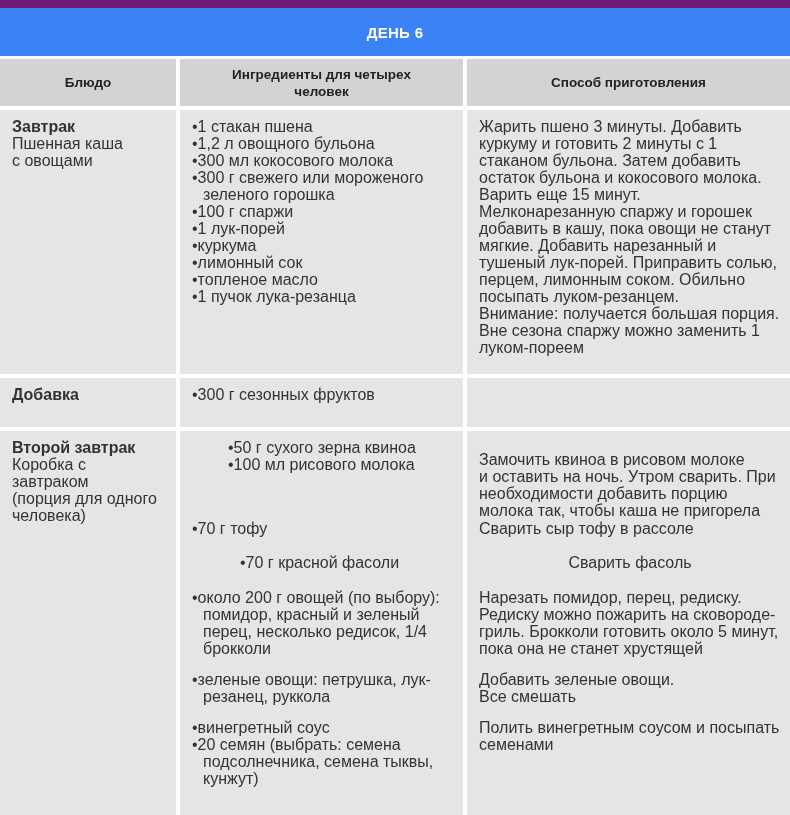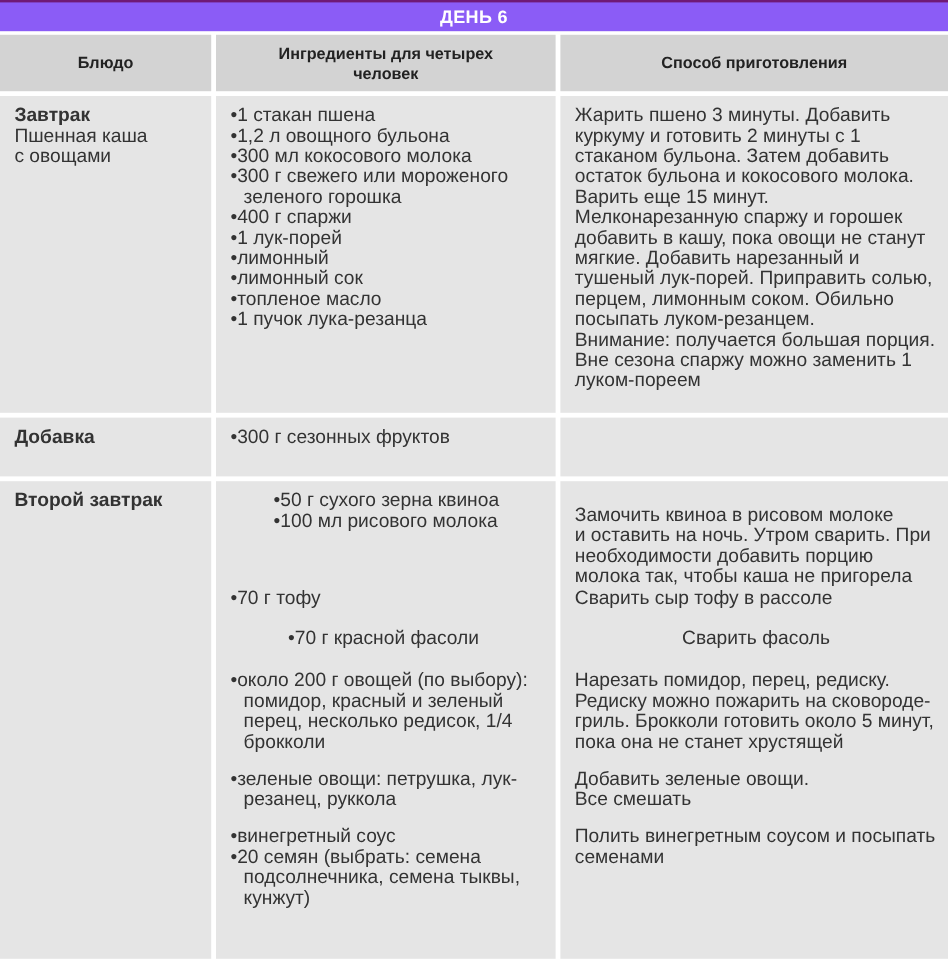--- a/index.html
+++ b/index.html
@@ -9,24 +9,24 @@
     color: #333333;
     -webkit-font-smoothing: antialiased;
   }
   .page {
     width: 790px;
     height: 815px;
     background: #ffffff;
     overflow: hidden;
   }
   .banner {
-    height: 26px;
+    height: 56px;
     box-sizing: border-box;
-    background: #8b5cf6;
-    border-top: 2px solid #701a75;
+    background: #3b82f6;
+    border-top: 8px solid #701a75;
     display: flex;
     align-items: center;
     justify-content: center;
     color: #ffffff;
     font-weight: bold;
     font-size: 15px;
     letter-spacing: 0.3px;
   }
   .grid {
     margin-top: 3px;
@@ -83,43 +83,46 @@
         <div class="dish-title">Завтрак</div>
         <div class="pre">Пшенная каша
 с овощами</div>
       </div>
       <div class="cell">
         <ul class="ing">
           <li>1 стакан пшена</li>
           <li>1,2 л овощного бульона</li>
           <li>300 мл кокосового молока</li>
           <li>300 г свежего или мороженого зеленого горошка</li>
-          <li>400 г спаржи</li>
+          <li>100 г спаржи</li>
           <li>1 лук-порей</li>
-          <li>лимонный</li>
+          <li>куркума</li>
           <li>лимонный сок</li>
           <li>топленое масло</li>
           <li>1 пучок лука-резанца</li>
         </ul>
       </div>
       <div class="cell">
         <p class="pre">Жарить пшено 3 минуты. Добавить куркуму и готовить 2 минуты с 1 стаканом бульона. Затем добавить остаток бульона и кокосового молока. Варить еще 15 минут. Мелконарезанную спаржу и горошек добавить в кашу, пока овощи не станут мягкие. Добавить нарезанный и тушеный лук-порей. Приправить солью, перцем, лимонным соком. Обильно посыпать луком-резанцем.
 Внимание: получается большая порция. Вне сезона спаржу можно заменить 1 луком-пореем</p>
       </div>
       <div class="cell">
         <div class="dish-title">Добавка</div>
       </div>
       <div class="cell">
         <ul class="ing">
           <li>300 г сезонных фруктов</li>
         </ul>
       </div>
       <div class="cell"></div>
       <div class="cell">
         <div class="dish-title">Второй завтрак</div>
+        <div class="pre">Коробка с завтраком
+(порция для одного
+человека)</div>
       </div>
       <div class="cell rel">
         <div class="abs-group" style="top: 8px; margin-left: 36px;">
           <ul class="ing">
             <li>50 г сухого зерна квиноа</li>
             <li>100 мл рисового молока</li>
           </ul>
         </div>
         <div class="abs-group" style="top: 89px;">
           <ul class="ing">

